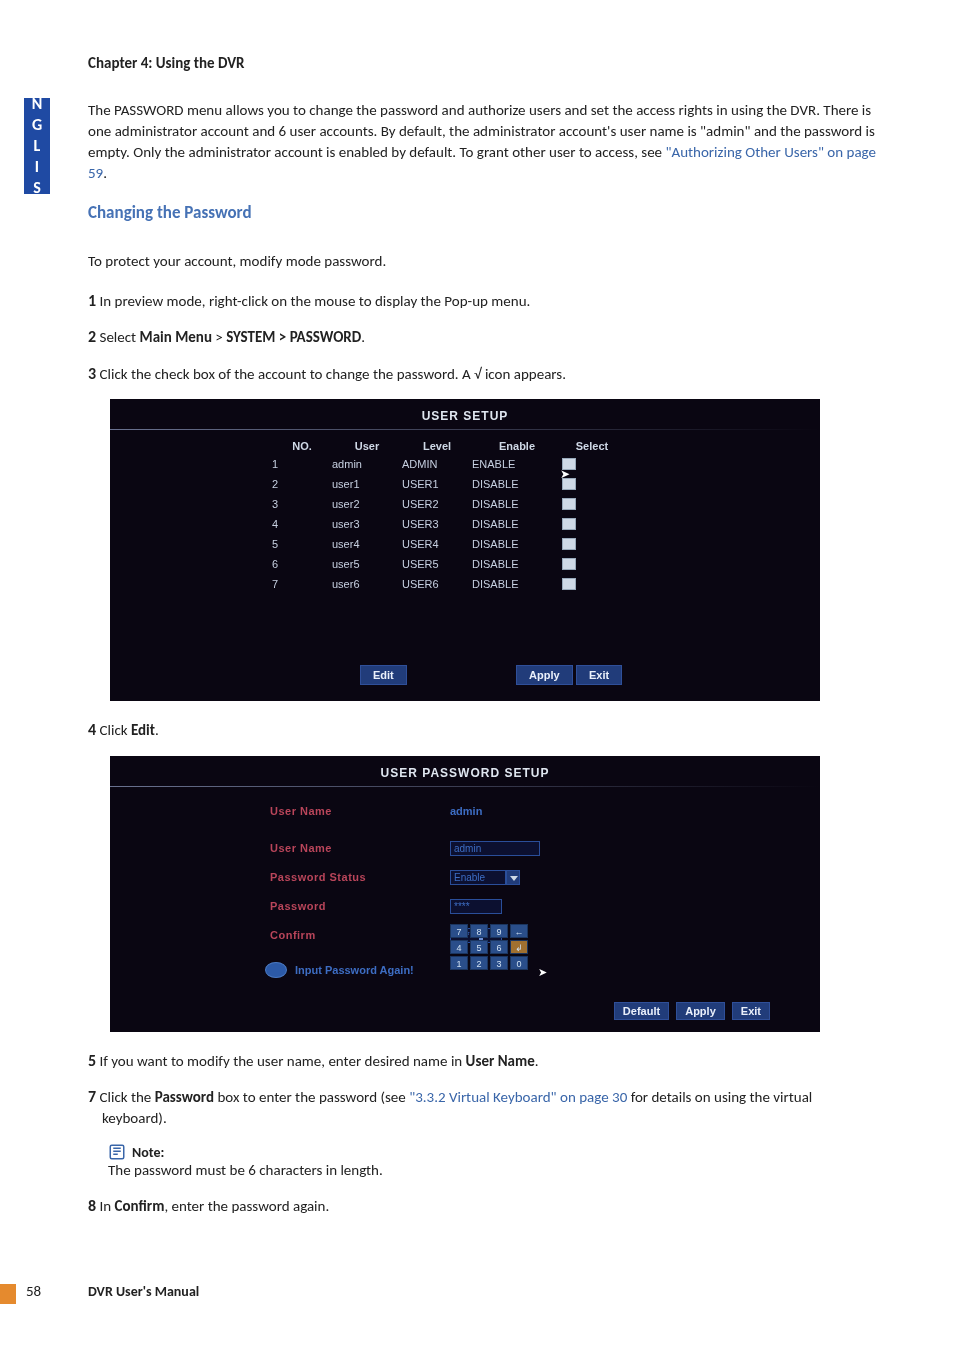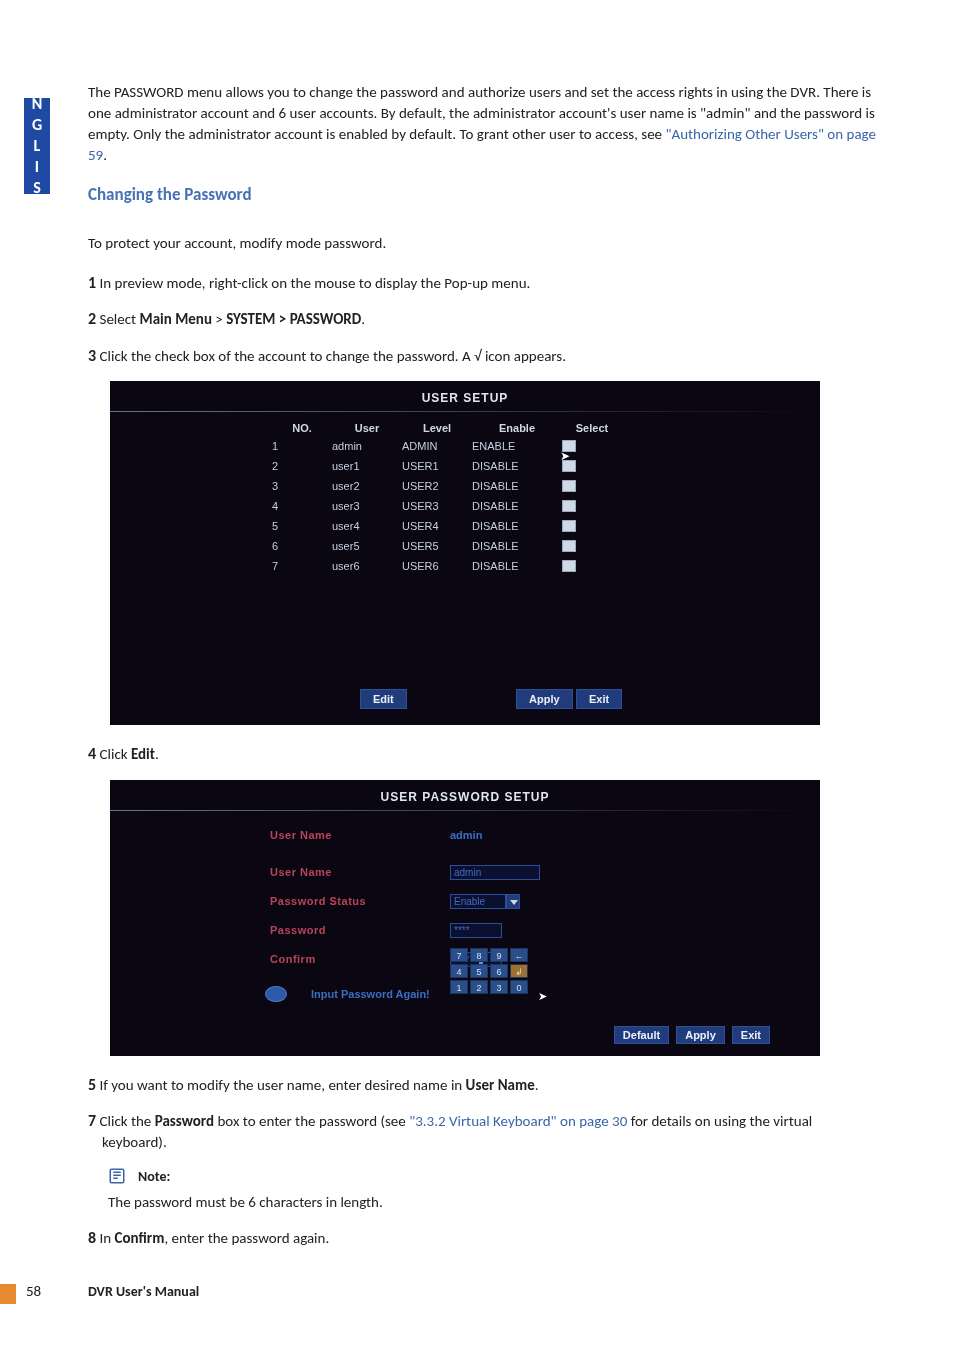--- a/index.html
+++ b/index.html
@@ -72,21 +72,21 @@
   .screenshot {
     margin-left: 22px;
     width: 710px;
     background: #0a0612;
     font-family: "Arial", sans-serif;
     color: #fff;
     font-size: 11px;
     position: relative;
     margin-bottom: 18px;
   }
-  .shot1 { height: 344px; }
+  .shot1 { height: 302px; }
   .shot2 { height: 276px; }
   .shot-title {
     text-align: center;
     padding-top: 10px;
     font-weight: 700;
     letter-spacing: 1px;
     font-size: 12px;
     color: #dfe6f0;
   }
   .shot1 .hr, .shot2 .hr {
@@ -172,45 +172,44 @@
     border: 1px solid #1b355f;
   }
   .key.bk { background:#2a4e8a; }
   .key.ent { background:#a07030; }
   .tip {
     position: absolute;
     left: 155px;
     top: 206px;
     display: flex;
     align-items: center;
-    gap: 24px;
+    gap: 8px;
   }
   .tip .bubble {
     width: 22px; height: 16px; border-radius: 50%; background: #2c5aa8; border: 1px solid #4a7ac4;
   }
   .tip .txt { color: #3d6dc3; font-weight: 700; font-size: 11px; }
   .cursor2 {
     position: absolute;
     left: 428px;
     top: 210px;
     color: #fff; font-size: 11px;
   }
   .shot2 .btns {
     position: absolute;
     right: 50px;
     bottom: 12px;
   }
   .shot2 .btns .dvr-btn { margin-left: 4px; padding: 2px 8px; }
 
   .note-row {
     margin-left: 20px;
-    margin-bottom: 8px;
     display: flex;
     align-items: center;
-    gap: 12px;
+    gap: 6px;
   }
   .note-icon {
     width: 18px; height: 18px;
   }
   .note-label { font-weight: 700; font-size: 14px; }
   .note-text { margin-left: 20px; font-size: 15px; margin-bottom: 16px; }
 
   .footer {
     position: absolute;
     left: 88px;
@@ -238,20 +237,21 @@
 </style>
 </head>
 <body>
 
 <div class="side-tab">
     <span>ENGLISH</span>
   </div>
 
 <div class="page">
 
+  <div class="chapter">Chapter 4: Using the DVR</div>
 
 
   <div class="para">
     <span>The PASSWORD menu allows you to change the password and authorize users and set the access rights in using the DVR. There is one administrator account and 6 user accounts. By default, the administrator account's user name is "admin" and the password is empty. Only the administrator account is enabled by default. To grant other user to access, see </span><span class="link">"Authorizing Other Users" on page 59</span><span>.</span>
   </div>
 
   <div class="sub-title">Changing the Password</div>
 
   <div class="para">To protect your account, modify mode password.</div>
 

